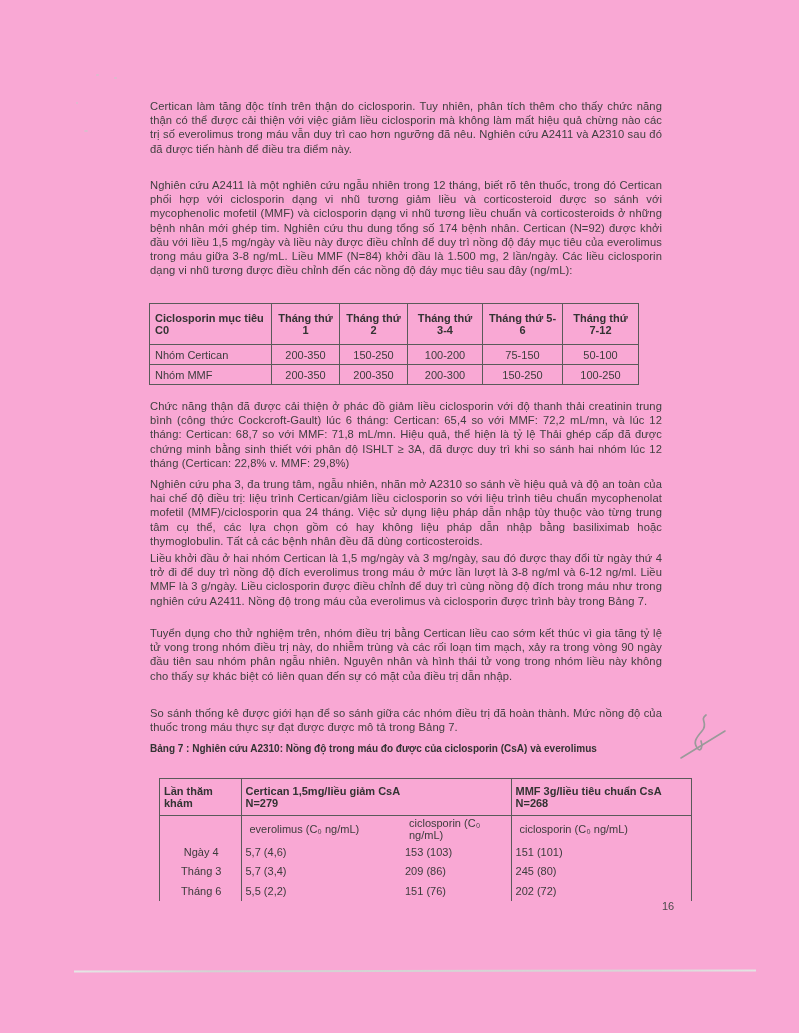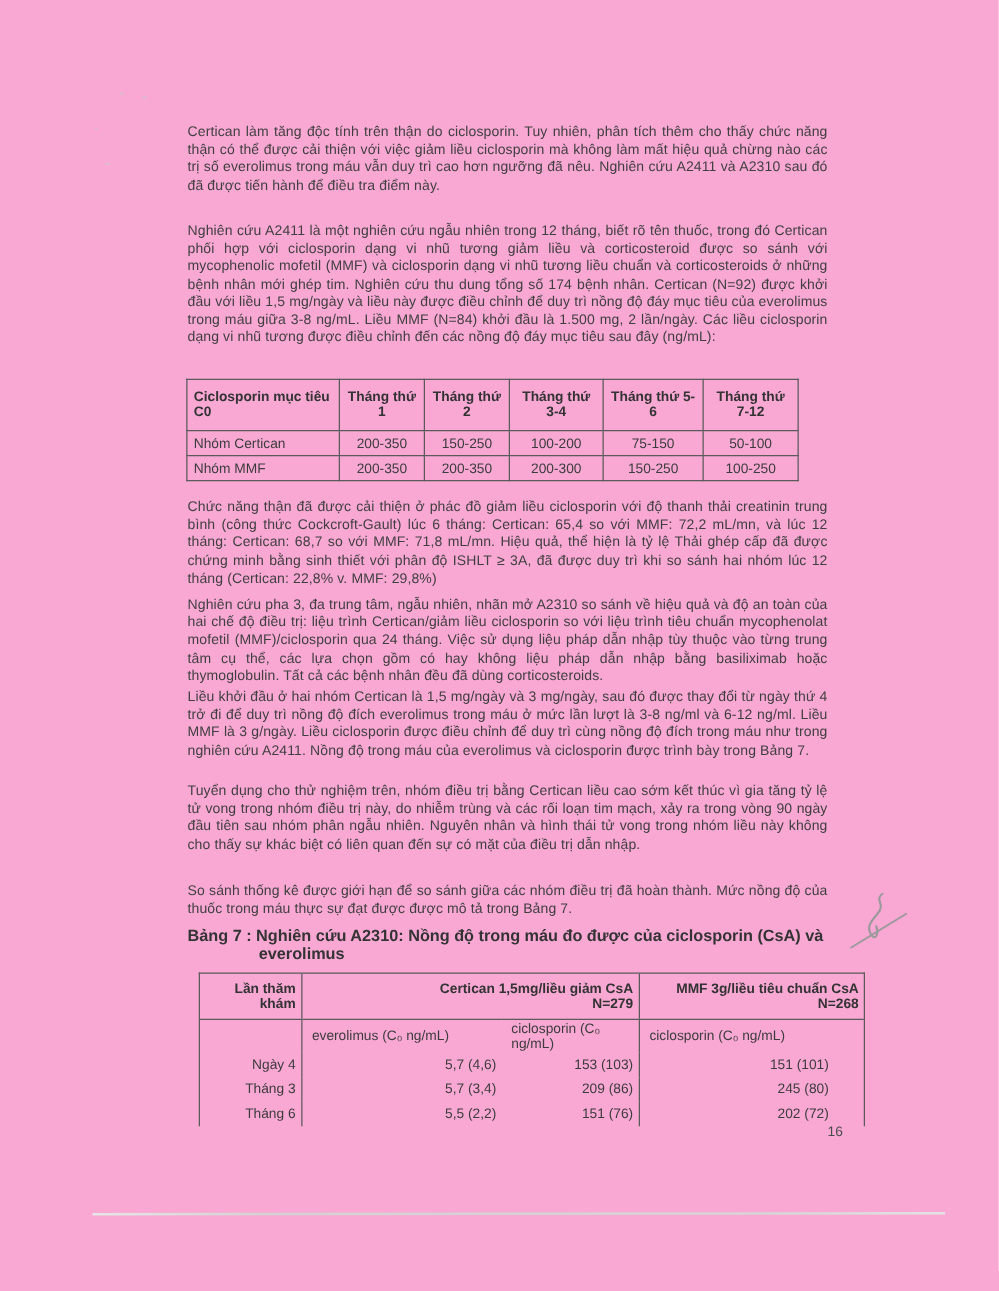--- a/index.html
+++ b/index.html
@@ -30,41 +30,41 @@
     padding:2px 5px;
     text-align:center;vertical-align:middle;
     font-weight:normal;
   }
   .t1 thead th{font-weight:bold;height:36px;color:#333;margin-left:40px;}
   .t1 .left{text-align:left;}
   .t1 tbody td{height:15px;}
   
   .caption{
     position:absolute;left:150px;top:742px;width:505px;
-    font-size:13px;line-height:14px;font-weight:bold;color:#333;
+    font-size:10px;line-height:14px;font-weight:bold;color:#333;
     padding-left:57px;text-indent:-57px;margin:0;
   }
   
   .t7wrap{
     position:absolute;left:159px;top:778px;width:531px;
     border:1.4px solid #5a5a5a;border-bottom:none;
   }
   .t7{
     border-collapse:collapse;table-layout:fixed;width:531px;
     font-size:11px;color:#3c3c3c;
   }
   .t7 th,.t7 td{
     padding:1px 4px;vertical-align:middle;font-weight:normal;
-    text-align:right;
+    text-align:left;
   }
   .t7 .head th{font-weight:bold;color:#333;height:34px;border-bottom:1.4px solid #5a5a5a;}
   .t7 .vline{border-left:1.4px solid #5a5a5a;}
   .t7 .sub td{height:19px;text-align:left;padding-left:8px;}
   .t7 .datarow td{height:17.5px;}
-  .t7 .visit{text-align:right;padding-left:6px;}
+  .t7 .visit{text-align:center;padding-left:6px;}
   .t7 .mmfval{padding-right:28px;}
   
   .pagenum{position:absolute;left:638px;top:900px;font-size:11px;color:#4a4a4a;margin-left:24px;}
   .edge-line{
     position:absolute;left:74px;top:970px;width:682px;height:2px;
     background:linear-gradient(90deg,#e6e6e6,#d2d2d2 20%,#d6d6d6 80%,#e3e3e3);
     transform:rotate(-0.08deg);
   }
   .speck{position:absolute;background:#c9c9c9;border-radius:50%;opacity:.65;}
   .squiggle{position:absolute;left:672px;top:708px;}

